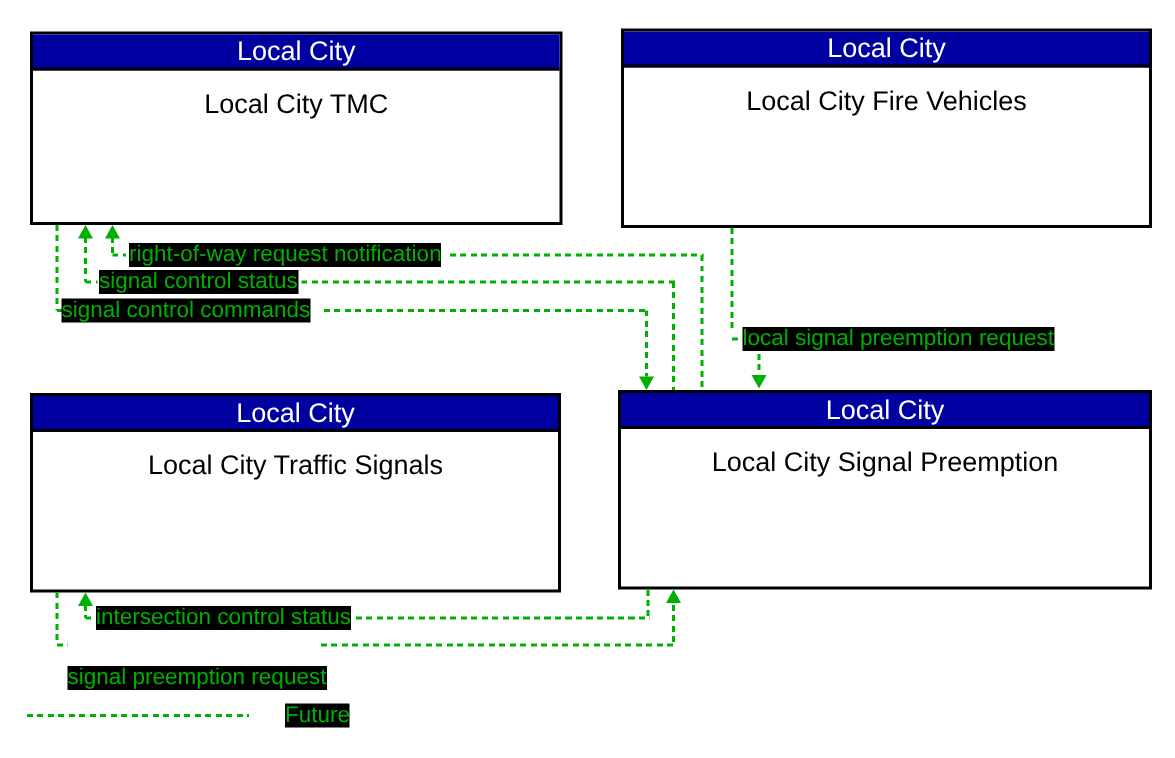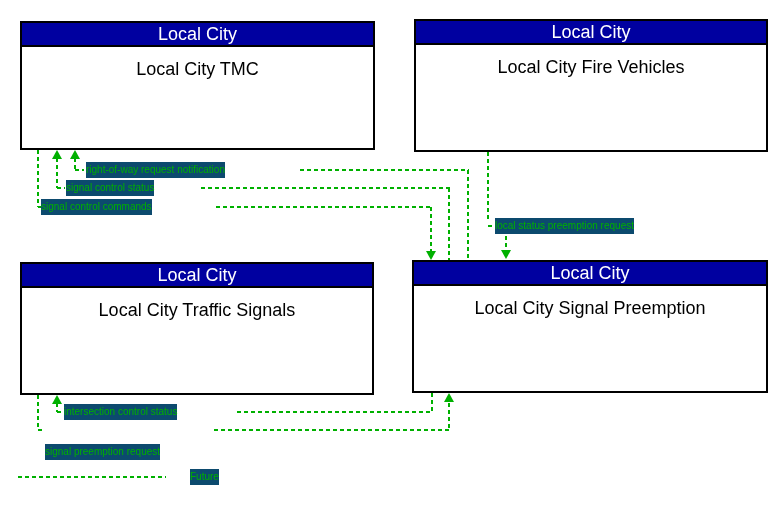--- a/index.html
+++ b/index.html
@@ -55,24 +55,24 @@
     border-bottom:9px solid var(--green);
   }
   .arr-down{
     width:0;height:0;
     border-left:5px solid transparent;
     border-right:5px solid transparent;
     border-top:9px solid var(--green);
   }
   .flow-label{
     color:var(--green);
-    font-size:10px;
+    font-size:15px;
     line-height:16px;
     white-space:nowrap;
-    background:#0c4a6e;
+    background:#000000;
   }
 </style>
 </head>
 <body>
 
 <div class="canvas">
 
   <div class="box" style="left:20px;top:21px;width:355px;height:129px">
     <div class="box-header">Local City</div>
     <div class="box-body">Local City TMC</div>
@@ -116,21 +116,21 @@
     <div class="seg hline" style="left:38px;top:206px;width:8px"></div>
     <div class="seg flow-label" style="left:41px;top:199px">signal control commands</div>
     <div class="seg hline" style="left:216px;top:206px;width:216px"></div>
     <div class="seg vline" style="left:430px;top:207px;height:44px"></div>
     <div class="seg arr-down" style="left:426px;top:251px"></div>
   </div>
 
   <div>
     <div class="seg vline" style="left:487px;top:152px;height:67px"></div>
     <div class="seg hline" style="left:488px;top:225px;width:6px"></div>
-    <div class="seg flow-label" style="left:495px;top:218px">local status preemption request</div>
+    <div class="seg flow-label" style="left:495px;top:218px">local signal preemption request</div>
     <div class="seg vline" style="left:505px;top:236px;height:15px"></div>
     <div class="seg arr-down" style="left:501px;top:250px"></div>
   </div>
 
   <div>
     <div class="seg arr-up" style="left:52px;top:395px"></div>
     <div class="seg vline" style="left:56px;top:403px;height:9px"></div>
     <div class="seg hline" style="left:57px;top:411px;width:7px"></div>
     <div class="seg flow-label" style="left:64px;top:404px">intersection control status</div>
     <div class="seg hline" style="left:237px;top:411px;width:196px"></div>

